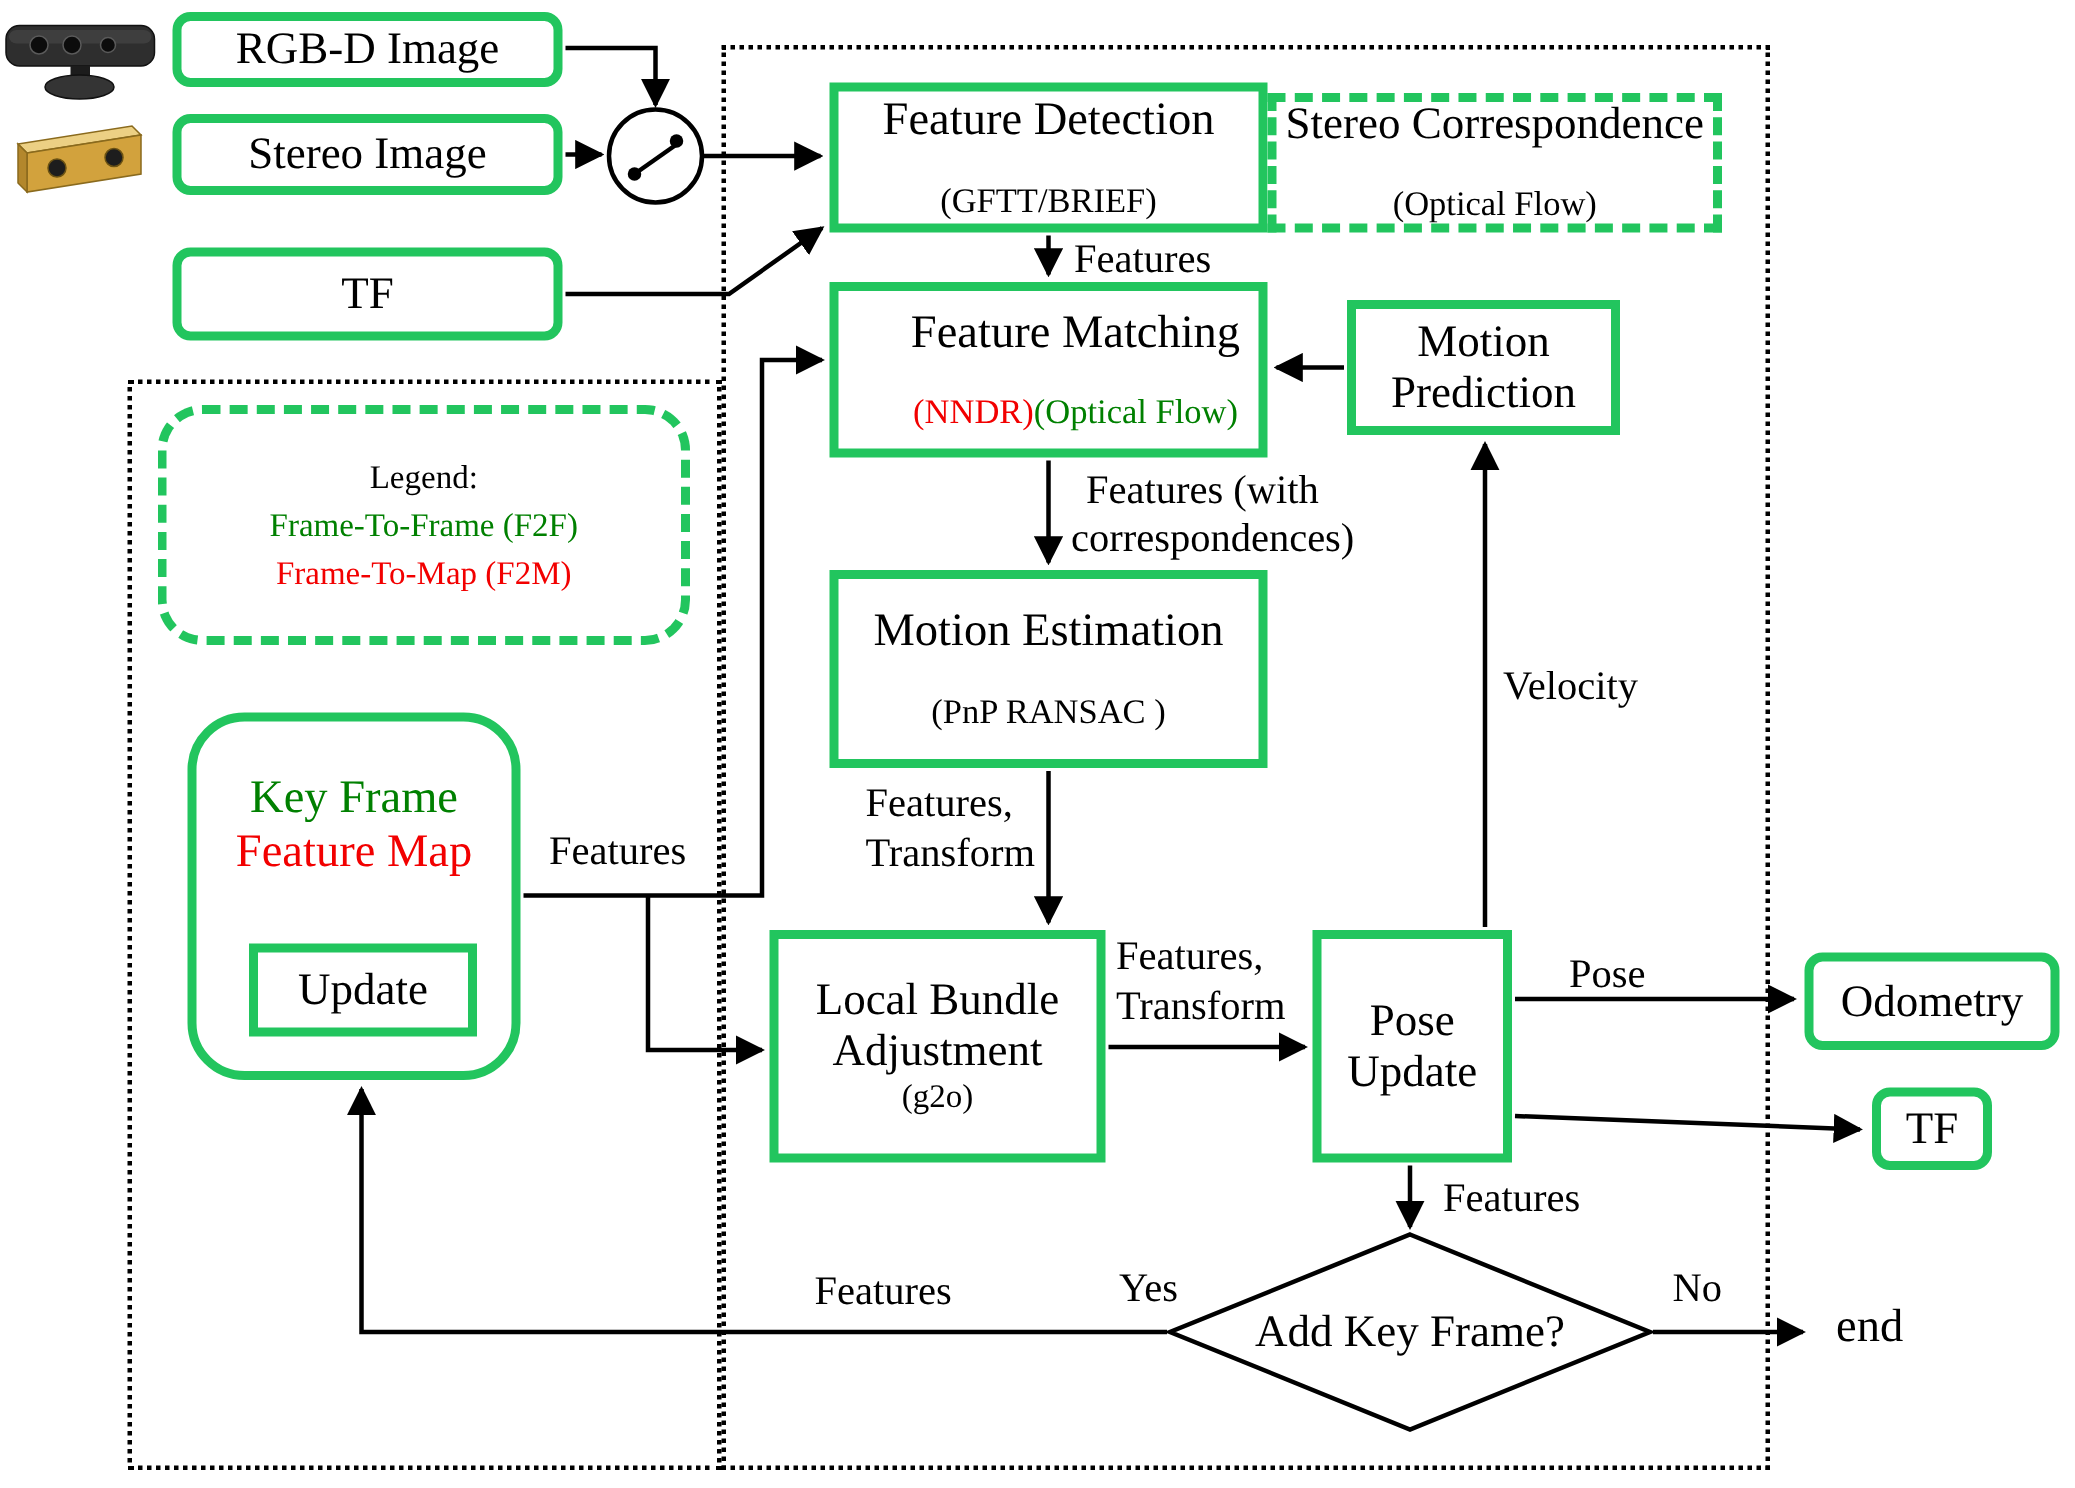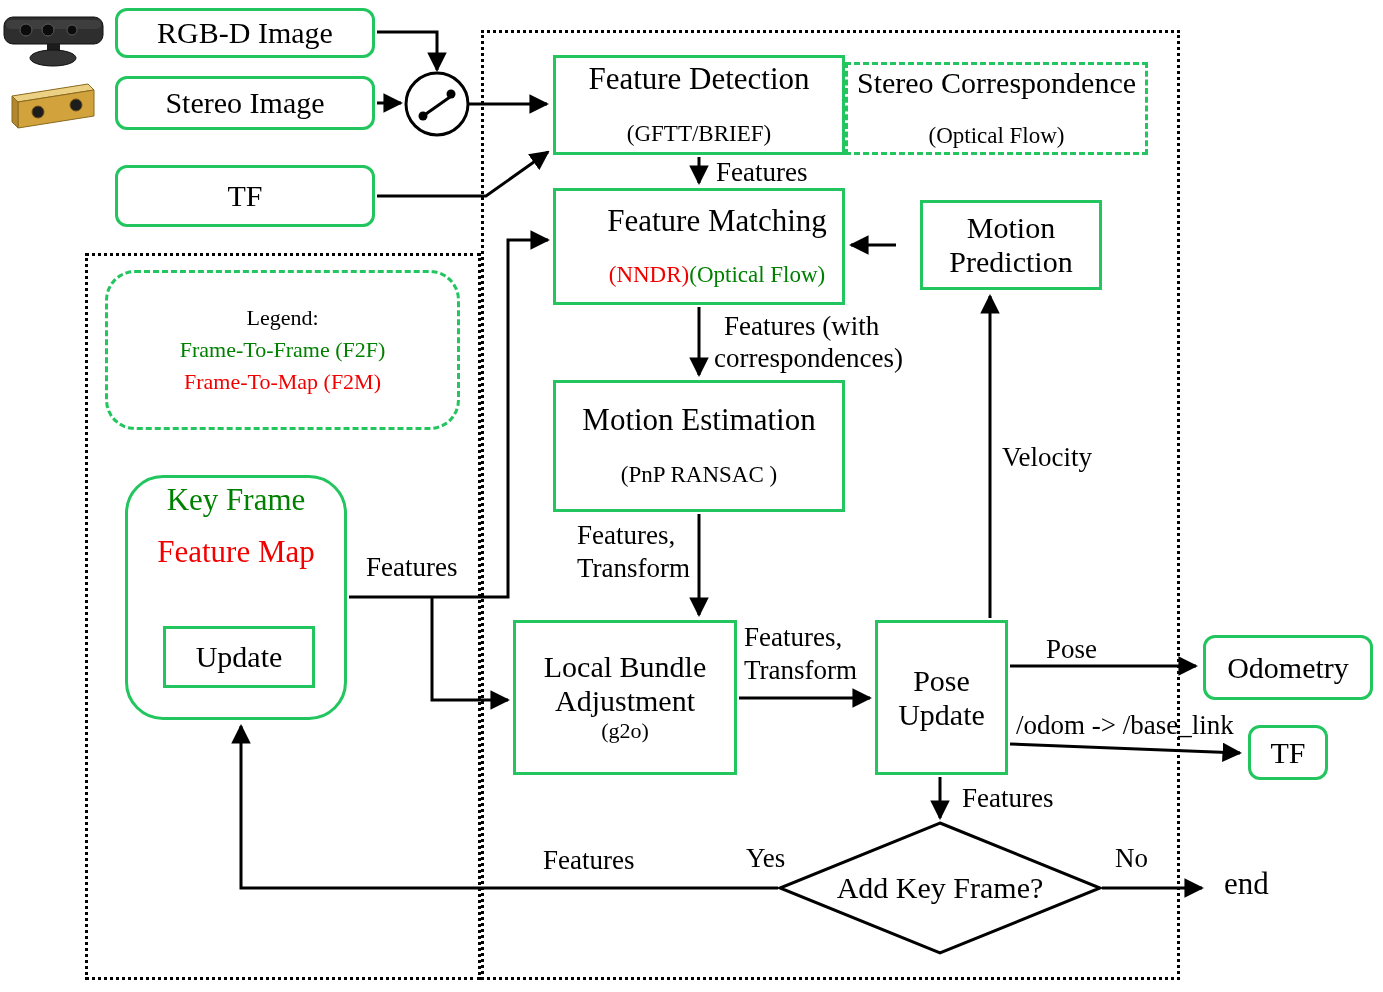--- a/index.html
+++ b/index.html
@@ -11,21 +11,21 @@
   }
   .canvas { position:relative; width:1383px; height:992px; background:#fff; overflow:hidden; }
 
   .dotted-region { position:absolute; border:3px dotted #000; z-index:0; }
   .main-region { left:481px; top:30px; width:699px; height:950px; }
   .map-region  { left:85px;  top:253px; width:396px; height:727px; }
 
   .wires { position:absolute; left:0; top:0; width:1383px; height:992px; z-index:1; }
 
   .box {
-    position:absolute; background:#fff; border:3px solid #22c55e;
+    position:absolute; background:#fff; border:6px solid #22c55e;
     display:flex; flex-direction:column; align-items:center; justify-content:center;
     text-align:center; z-index:2;
   }
   .rounded  { border-radius:12px; }
   .dashedbox{ border-style:dashed;font-family:Liberation Serif, serif; }
 
   .title   { font-size:31px; line-height:1.15; }
   .title30 { font-size:30px; line-height:1.12; }
   .sub     { font-size:23px; line-height:1.25;margin-top:23px; }
   .sub22   { font-size:22px; line-height:1.25; }
@@ -41,30 +41,30 @@
 
   .camera { position:absolute; z-index:2; }
 
   #rgbd-box   { left:115px; top:8px;  width:260px; height:50px; }
   #stereo-box { left:115px; top:76px; width:260px; height:54px; }
   #tfin-box   { left:115px; top:165px; width:260px; height:62px; }
 
   #feature-detection   { left:553px; top:55px;  width:292px; height:100px; }
   #stereo-corr         { left:845px; top:62px;  width:303px; height:93px; }
   #feature-matching    { left:553px; top:188px; width:292px; height:117px;padding-left:36px; }
-  #motion-prediction   { left:898px; top:200px; width:182px; height:90px;margin-left:22px; }
+  #motion-prediction   { left:898px; top:200px; width:182px; height:90px; }
   #motion-estimation   { left:553px; top:380px; width:292px; height:132px; }
   #lba                 { left:513px; top:620px; width:224px; height:155px; }
   #pose-update         { left:875px; top:620px; width:133px; height:155px; }
   #odometry-box        { left:1203px; top:635px; width:170px; height:65px; }
   #tfout-box           { left:1248px; top:725px; width:80px;  height:55px; }
 
   #keyframe-map {
     left:125px; top:475px; width:222px; height:245px;
-    border-radius:38px; justify-content:flex-start; padding-top:4px;gap:16px;
+    border-radius:38px; justify-content:flex-start; padding-top:32px;
   }
   #update-box { left:35px; top:148px; width:152px; height:62px; }
 
   #legend {
     left:105px; top:270px; width:355px; height:160px;
     border-radius:30px; border-style:dashed;
     font-size:22px; line-height:1.45;
   }
 
   #diamond-label { left:790px; top:871px; width:300px; text-align:center; font-size:30px; white-space:nowrap; }
@@ -206,21 +206,20 @@
 
   <div class="lbl" style="left:716px;top:157px">Features</div>
   <div class="lbl" style="left:724px;top:311px">Features (with</div>
   <div class="lbl" style="left:714px;top:343px">correspondences)</div>
   <div class="lbl" style="left:577px;top:520px">Features,</div>
   <div class="lbl" style="left:577px;top:553px">Transform</div>
   <div class="lbl" style="left:744px;top:622px">Features,</div>
   <div class="lbl" style="left:744px;top:655px">Transform</div>
   <div class="lbl" style="left:1002px;top:442px">Velocity</div>
   <div class="lbl" style="left:1046px;top:634px">Pose</div>
-  <div class="lbl" style="left:1016px;top:710px">/odom -&gt; /base_link</div>
   <div class="lbl" style="left:962px;top:783px">Features</div>
   <div class="lbl" style="left:366px;top:552px">Features</div>
   <div class="lbl" style="left:543px;top:845px">Features</div>
   <div class="lbl" style="left:746px;top:843px">Yes</div>
   <div class="lbl" style="left:1115px;top:843px">No</div>
   <div class="lbl big" style="left:1224px;top:866px">end</div>
 
 </div>
 
 </body></html>

